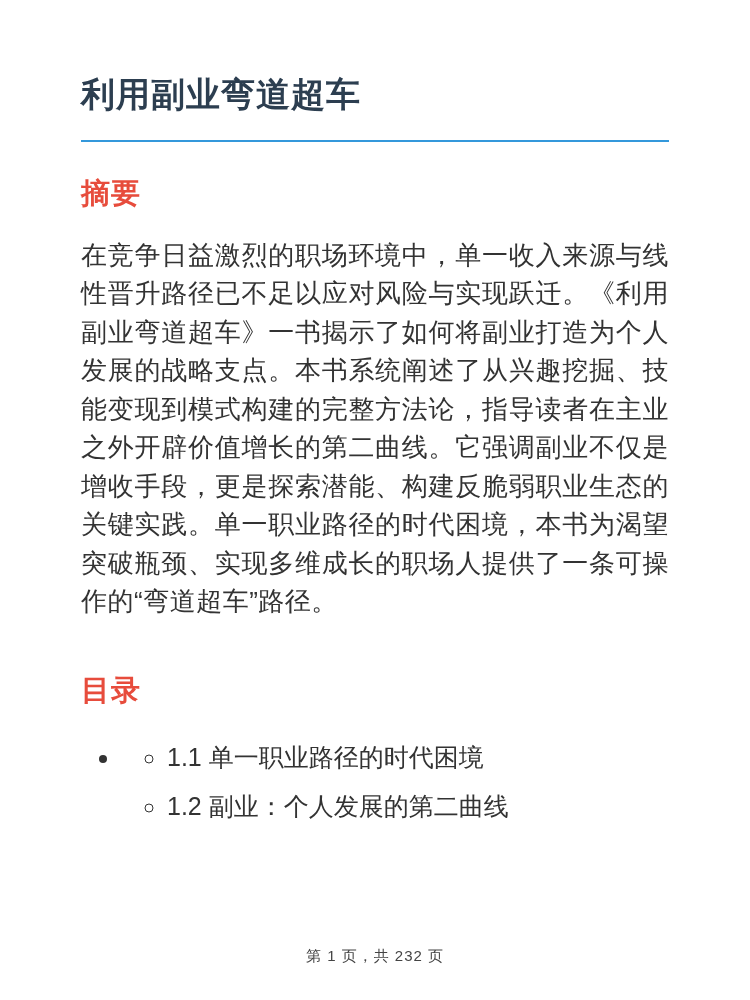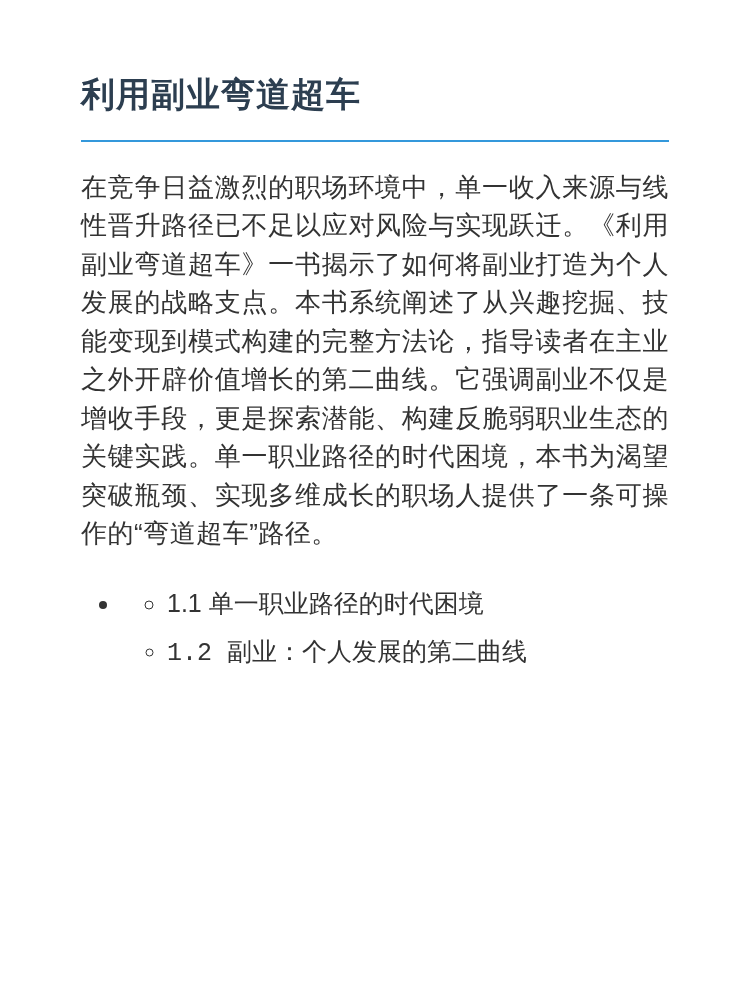--- a/index.html
+++ b/index.html
@@ -77,21 +77,21 @@
     margin: 34px 0 8px 0;
     padding-left: 46px;
     list-style-type: circle;
   }
   ul.toc-sublist > li {
     font-size: 25px;
     line-height: 1.35;
     color: #333333;
     margin-bottom: 16px;
   }
-  ul.toc-sublist > li:last-child { margin-bottom: 0; font-family: Liberation Mono, monospace; }
+  ul.toc-sublist > li:last-child { margin-bottom: 0; }
   .page-footer {
     position: absolute;
     left: 0;
     bottom: 34px;
     width: 750px;
     text-align: center;
     font-size: 15px;
     color: #444444;
     letter-spacing: 1px;
   }
@@ -99,32 +99,35 @@
 </head>
 <body>
 
 <div class="page">
   <div class="content">
 
     <h1 class="doc-title">利用副业弯道超车</h1>
 
     <hr class="title-divider">
 
+    <h2 class="section-heading" id="summary-heading">摘要</h2>
 
     <p class="summary-text">在竞争日益激烈的职场环境中，单一收入来源与线性晋升路径已不足以应对风险与实现跃迁。《利用副业弯道超车》一书揭示了如何将副业打造为个人发展的战略支点。本书系统阐述了从兴趣挖掘、技能变现到模式构建的完整方法论，指导读者在主业之外开辟价值增长的第二曲线。它强调副业不仅是增收手段，更是探索潜能、构建反脆弱职业生态的关键实践。单一职业路径的时代困境，本书为渴望突破瓶颈、实现多维成长的职场人提供了一条可操作的“弯道超车”路径。</p>
 
+    <h2 class="section-heading" id="toc-heading">目录</h2>
 
     <ul class="toc-list">
       <li>
         <ul class="toc-sublist">
           <li>
             <span>1.1 单一职业路径的时代困境</span>
           </li>
           <li>
             <span>1.2 副业：个人发展的第二曲线</span>
           </li>
         </ul>
       </li>
     </ul>
 
   </div>
 
+  <div class="page-footer">第 1 页，共 232 页</div>
 </div>
 
 </body></html>

